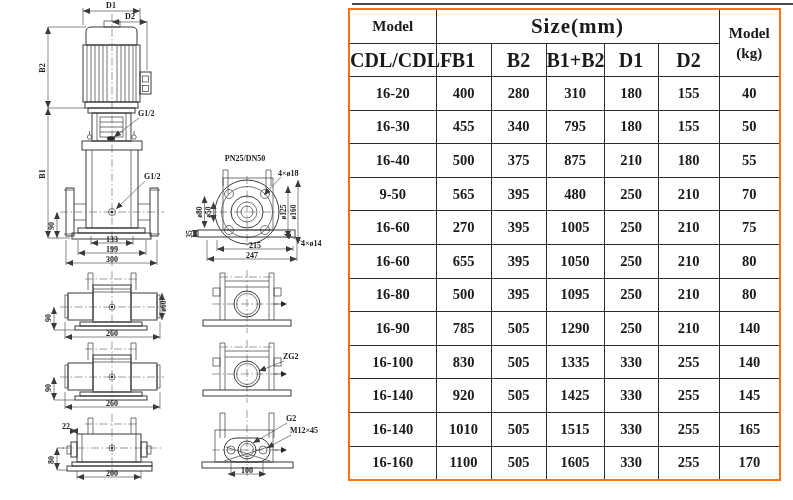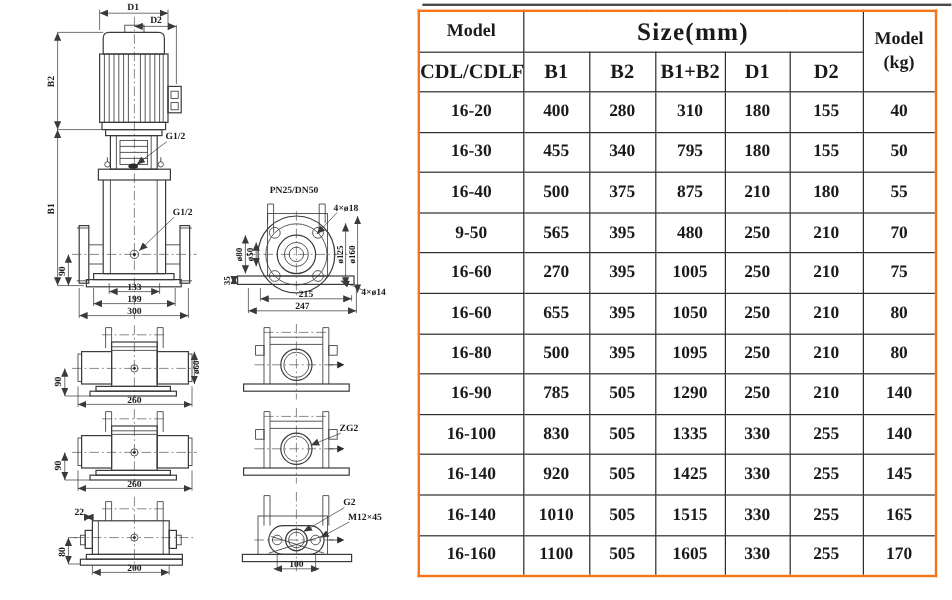--- a/index.html
+++ b/index.html
@@ -21,21 +21,21 @@
     position:absolute;top:8px;left:348px;width:431px;border-collapse:collapse;
     table-layout:fixed;
   }
   .spec-table td{
     border:1.4px solid #2b2b2b;text-align:center;vertical-align:middle;
     font-weight:bold;padding:0;color:#1a1a1a;
   }
   .spec-table{border:2px solid #f97316;}
   td.h1{height:33px;font-size:15px;}
   td.size-group{font-size:21px;letter-spacing:1px;}
-  td.h2{height:32px;font-size:17px;}
+  td.h2{height:32px;font-size:20px;}
   td.weight-cell{font-size:15px;line-height:1.35;}
   td.cell{height:32.6px;font-size:14.5px;}
 </style>
 </head>
 <body>
 
 <div class="top-rule"></div>
 
 <div class="drawing-panel">
 <svg width="345" height="500" viewBox="0 0 345 500">

